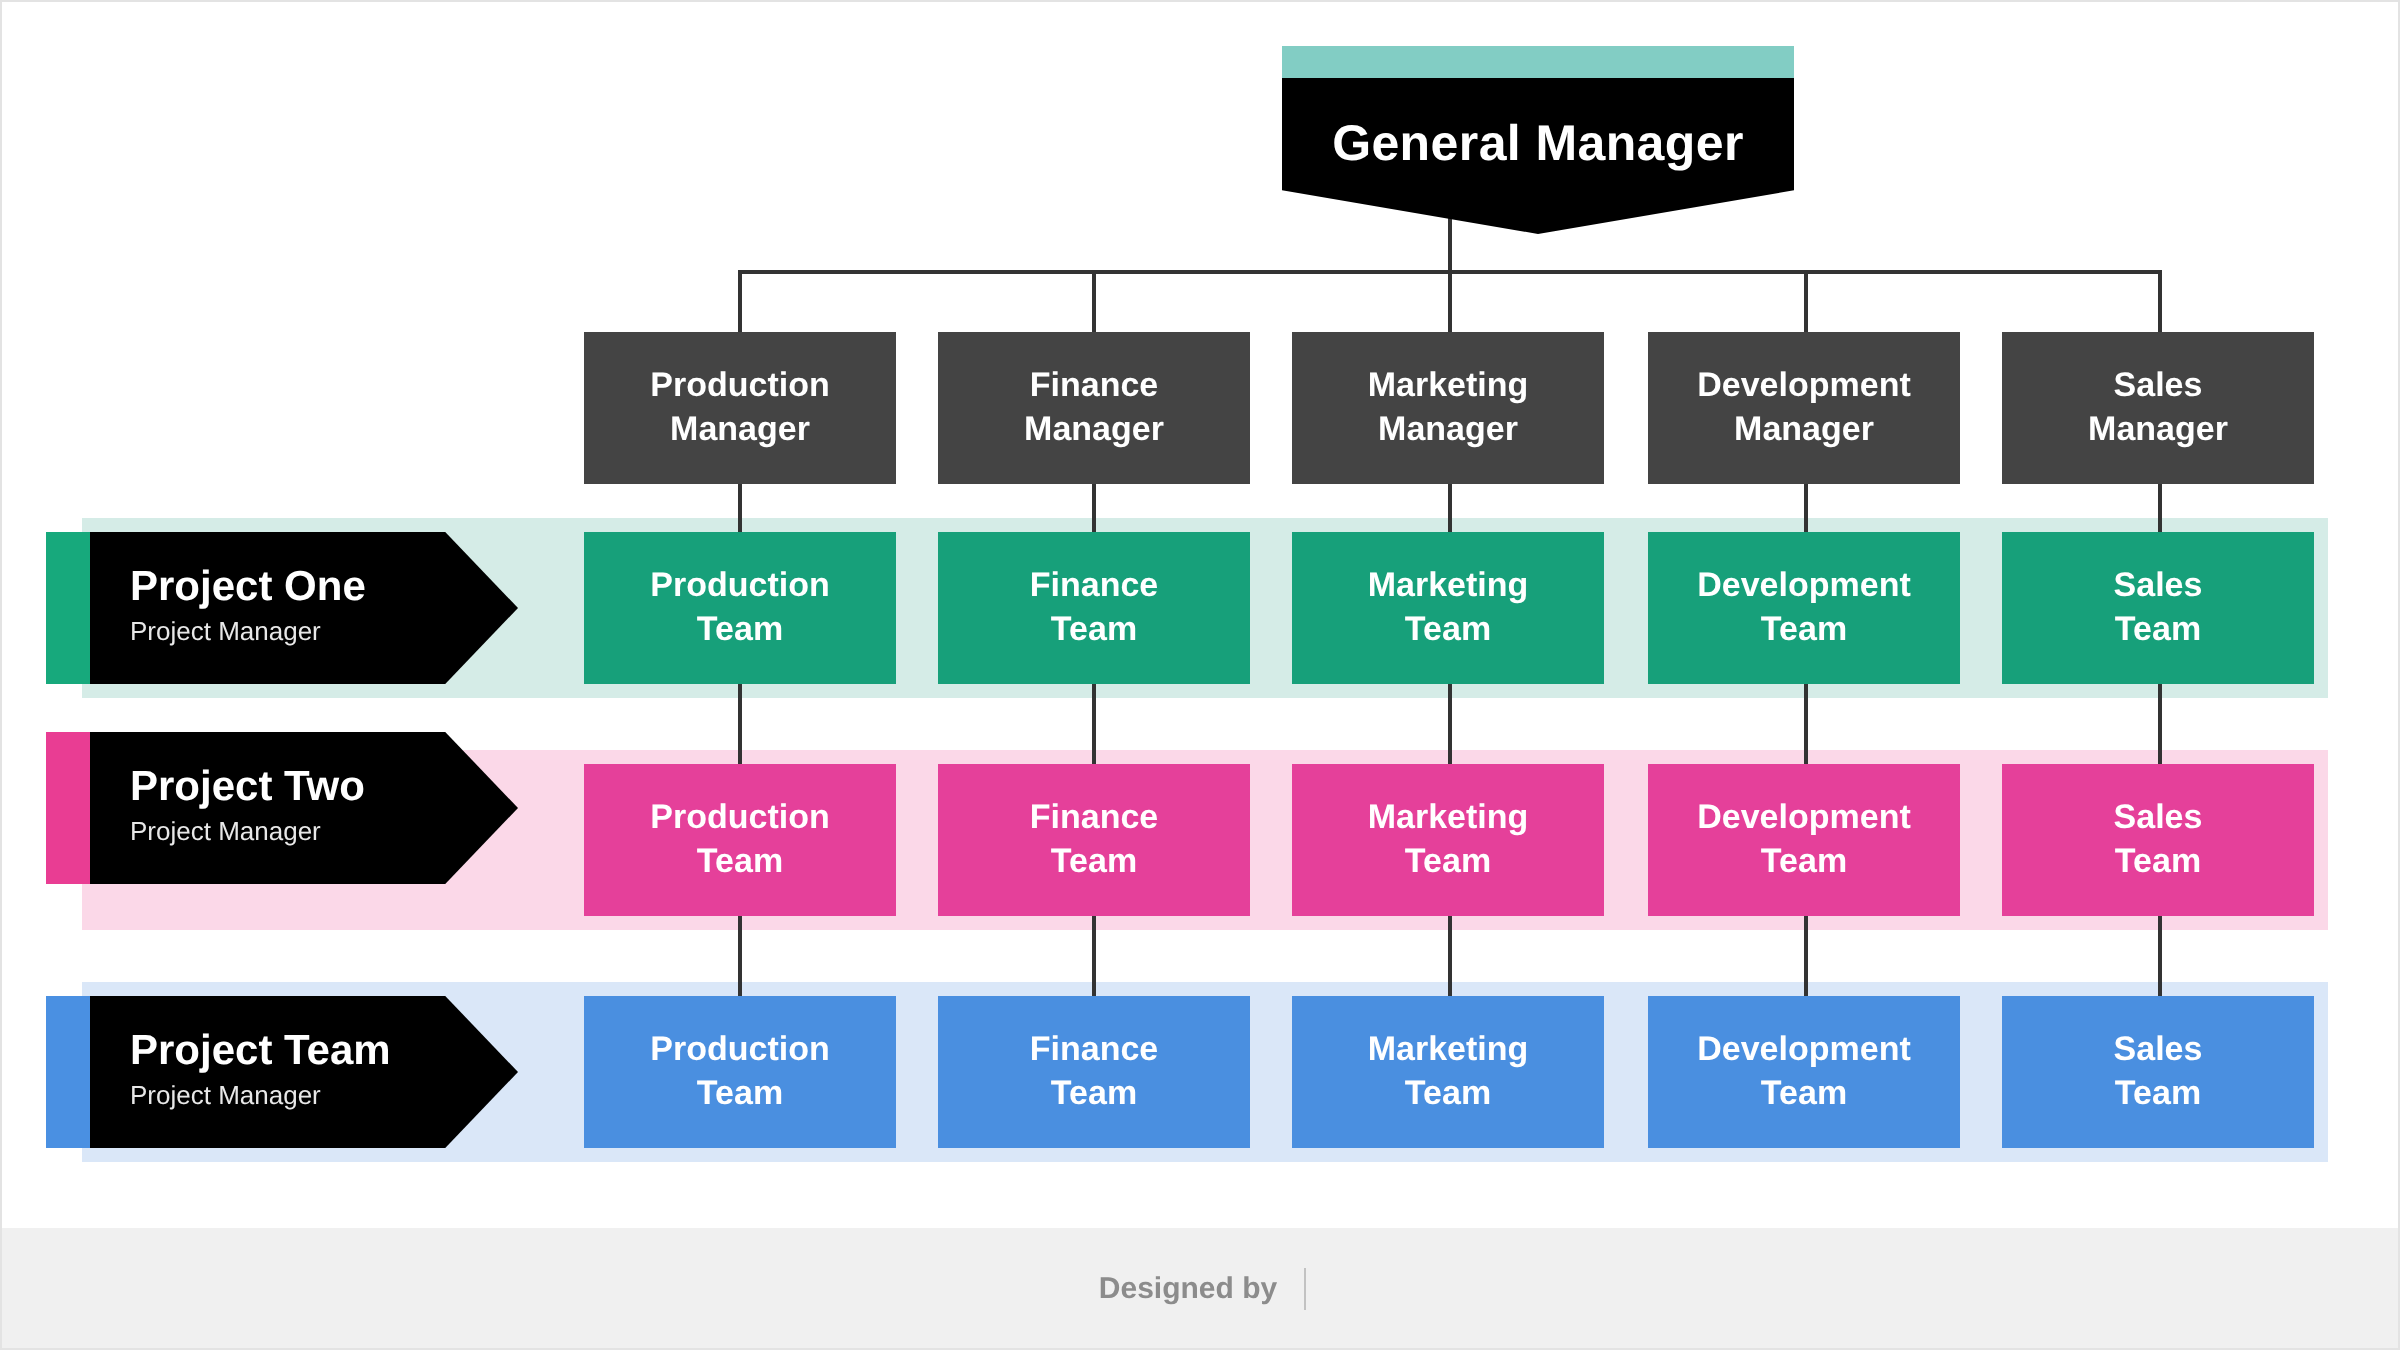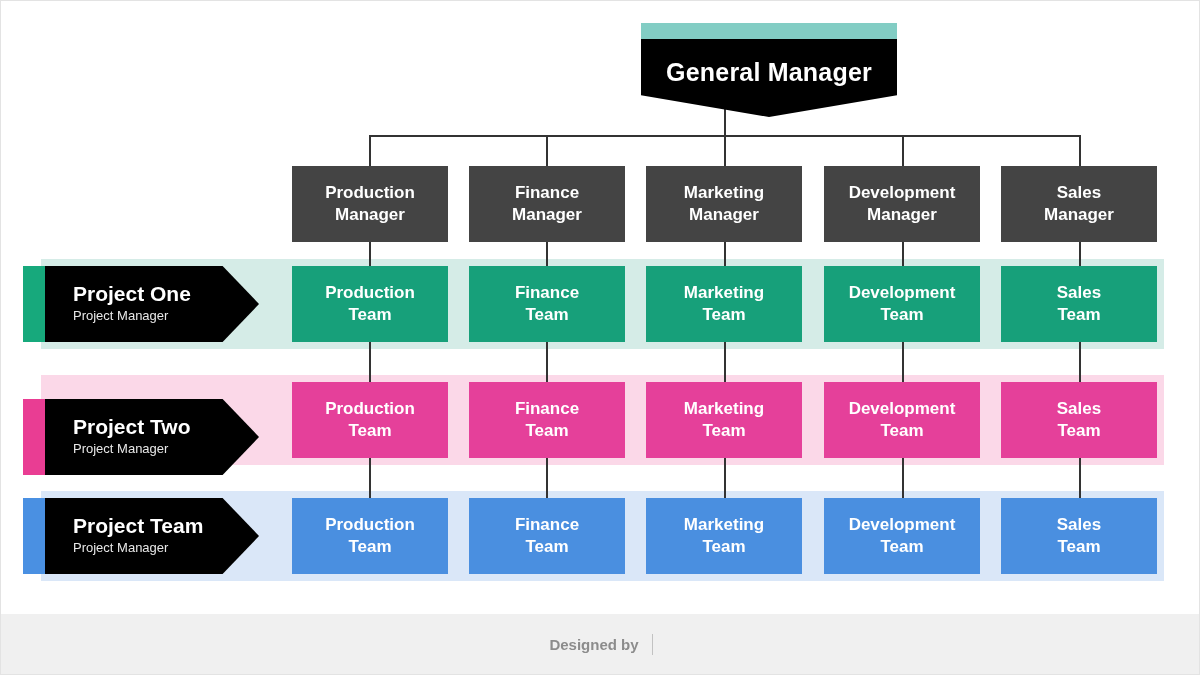--- a/index.html
+++ b/index.html
@@ -111,21 +111,21 @@
     left: 22px;
     top: 0;
     width: 214px;
     height: 76px;
     background: #000000;
     -webkit-clip-path: polygon(0 0, 83% 0, 100% 50%, 83% 100%, 0 100%);
     clip-path: polygon(0 0, 83% 0, 100% 50%, 83% 100%, 0 100%);
     display: flex;
     flex-direction: column;
     justify-content: center;
-    padding-left: 28px;
+    padding-left: 20px;
     box-sizing: border-box;
   }
   .row-title {
     color: #ffffff;
     font-size: 21px;
     font-weight: bold;
     line-height: 1.1;
   }
   .row-sub {
     color: #e8e8e8;
@@ -256,21 +256,21 @@
   <div class="team-box" style="left:823px; width:156px; top:265px; background:#17a07a;">
     <span>Development</span>
     <span>Team</span>
   </div>
   <div class="team-box" style="left:1000px; width:156px; top:265px; background:#17a07a;">
     <span>Sales</span>
     <span>Team</span>
   </div>
 
   <div class="row-band" style="top:374px; background:#fbd8e8;"></div>
-  <div class="row-label" style="top:398px;">
+  <div class="row-label" style="top:365px;">
     <div class="row-accent" style="background:#e93d93;"></div>
     <div class="row-pennant">
       <span class="row-title">Project Two</span>
       <span class="row-sub">Project Manager</span>
     </div>
   </div>
   <div class="team-box" style="left:291px; width:156px; top:381px; background:#e5409a;">
     <span>Production</span>
     <span>Team</span>
   </div>

